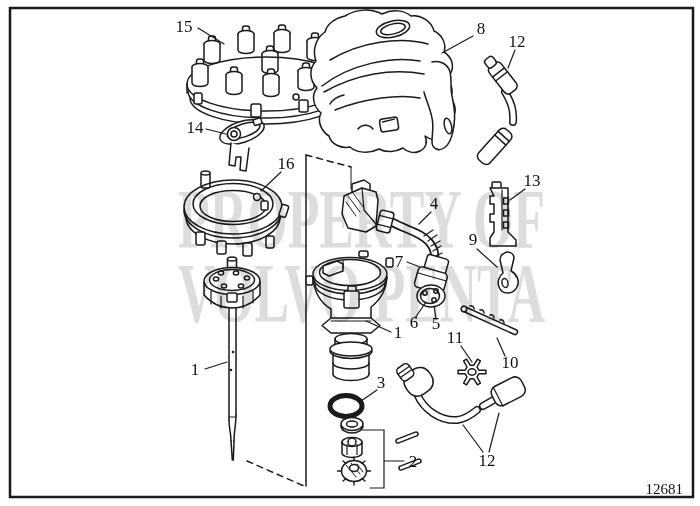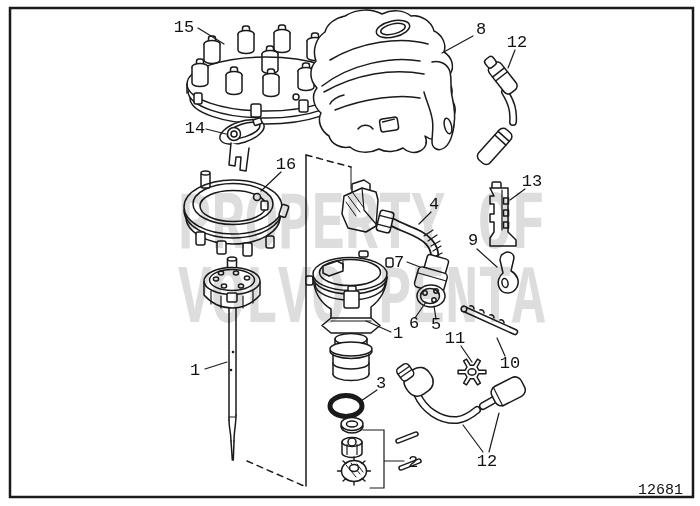--- a/index.html
+++ b/index.html
@@ -1,17 +1,17 @@
 <!DOCTYPE html>
 <html><head>
 <meta charset="utf-8">
 <style>
   html,body{margin:0;padding:0;background:#fff;}
   .page{position:relative;width:700px;height:506px;background:#ffffff;overflow:hidden;
-        font-family:Liberation Mono, monospace;}
+        font-family:Liberation Serif, serif;}
   svg{position:absolute;left:0;top:0;display:block;}
   .ln{stroke:#1a1a1a;stroke-width:1.5;fill:none;stroke-linecap:round;stroke-linejoin:round;}
   .fw{fill:#ffffff;}
   .leader{stroke:#1a1a1a;stroke-width:1.2;fill:none;stroke-linecap:round;}
   .callout{font-size:17px;fill:#111111;}
   .small-num{font-size:15px;fill:#111111;}
   .wm{font-weight:bold;fill:#dcdcdc;mix-blend-mode:multiply;opacity:.95;}
 </style>
 </head>
 <body>

